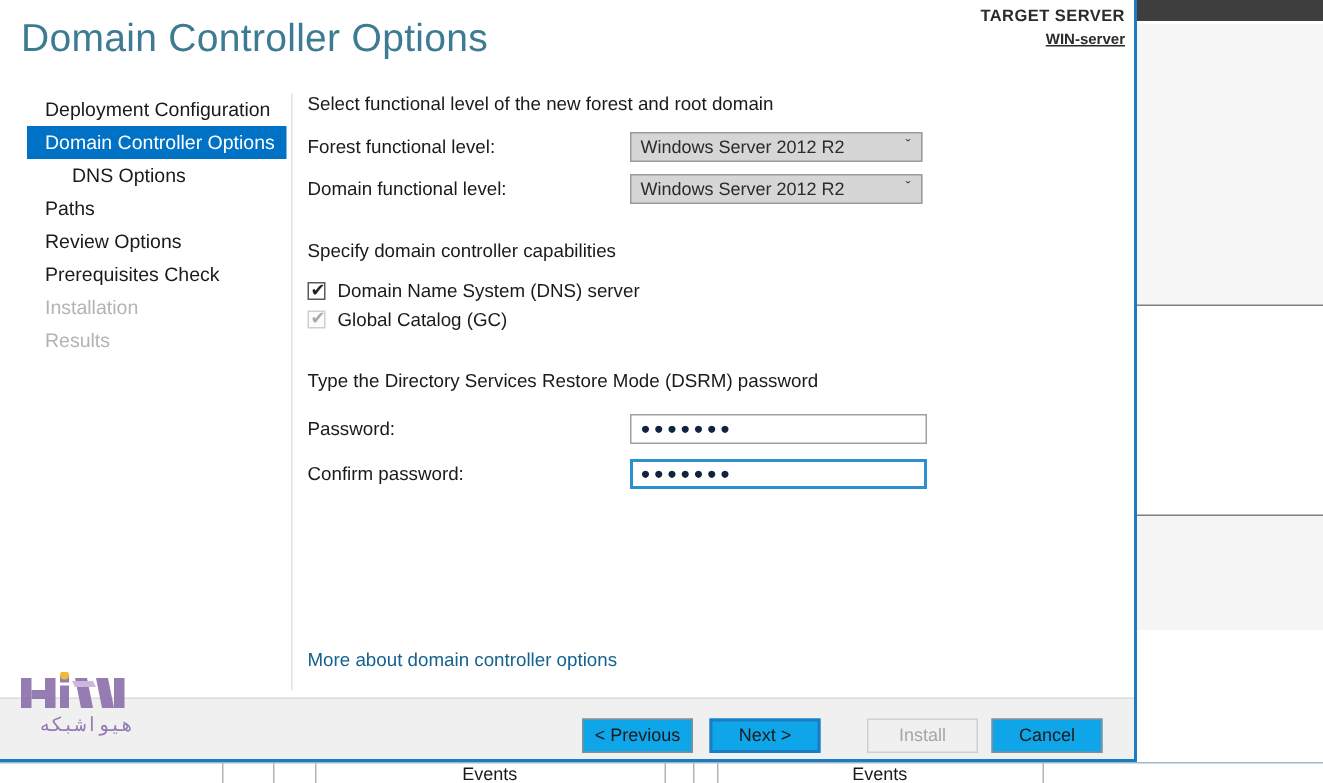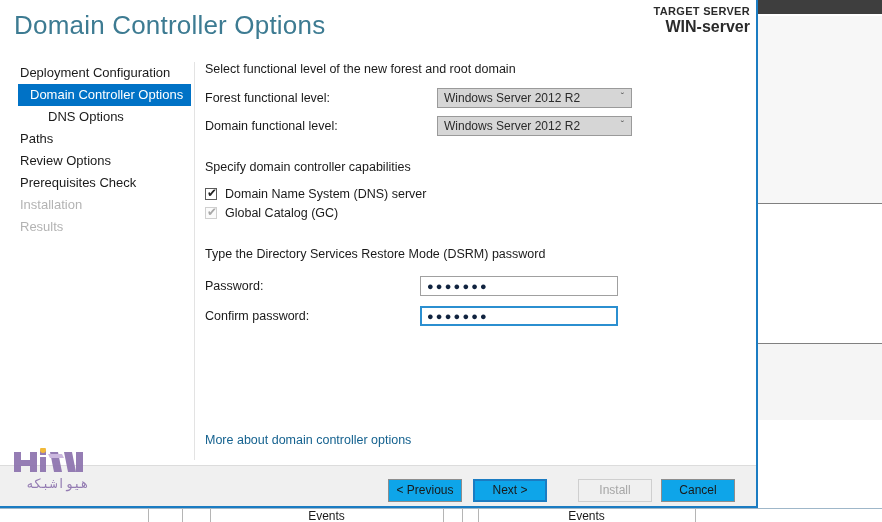--- a/index.html
+++ b/index.html
@@ -115,41 +115,42 @@
     line-height: 15px;
   }
   .target-server .ts-label {
     font-size: 11px;
     font-weight: bold;
     color: #2b2b2b;
     letter-spacing: 0.3px;
     display: block;
   }
   .target-server .ts-name {
-    font-size: 16px;
+    font-size: 10px;
     font-weight: bold;
     color: #2b2b2b;
     display: block;
+    text-decoration: underline;
   }
 
   
   .wiz-nav {
     position: absolute;
     left: 0;
     top: 62px;
     width: 194px;
     height: 400px;
   }
   .nav-item {
     position: relative;
     height: 22px;
     line-height: 22px;
     font-size: 13px;
     color: #1a1a1a;
-    padding-left: 20px;
+    padding-left: 30px;
     white-space: nowrap;
     box-sizing: border-box;
   }
   .nav-item.indent { padding-left: 48px; }
   .nav-item.selected {
     background: #0072c6;
     color: #ffffff;
     margin-left: 18px;
     padding-left: 12px;
     width: 173px;
@@ -193,21 +194,20 @@
     height: 20px;
     background: #d6d6d6;
     border: 1px solid #9a9a9a;
     box-sizing: border-box;
     font-size: 12px;
     color: #2b2b2b;
     line-height: 18px;
     padding-left: 6px;
     white-space: nowrap;
     overflow: hidden;
-    margin-left: 17px;
   }
   .combo .chev {
     position: absolute;
     right: 7px;
     top: 0;
     line-height: 18px;
     font-size: 10px;
     color: #444;
   }
 

